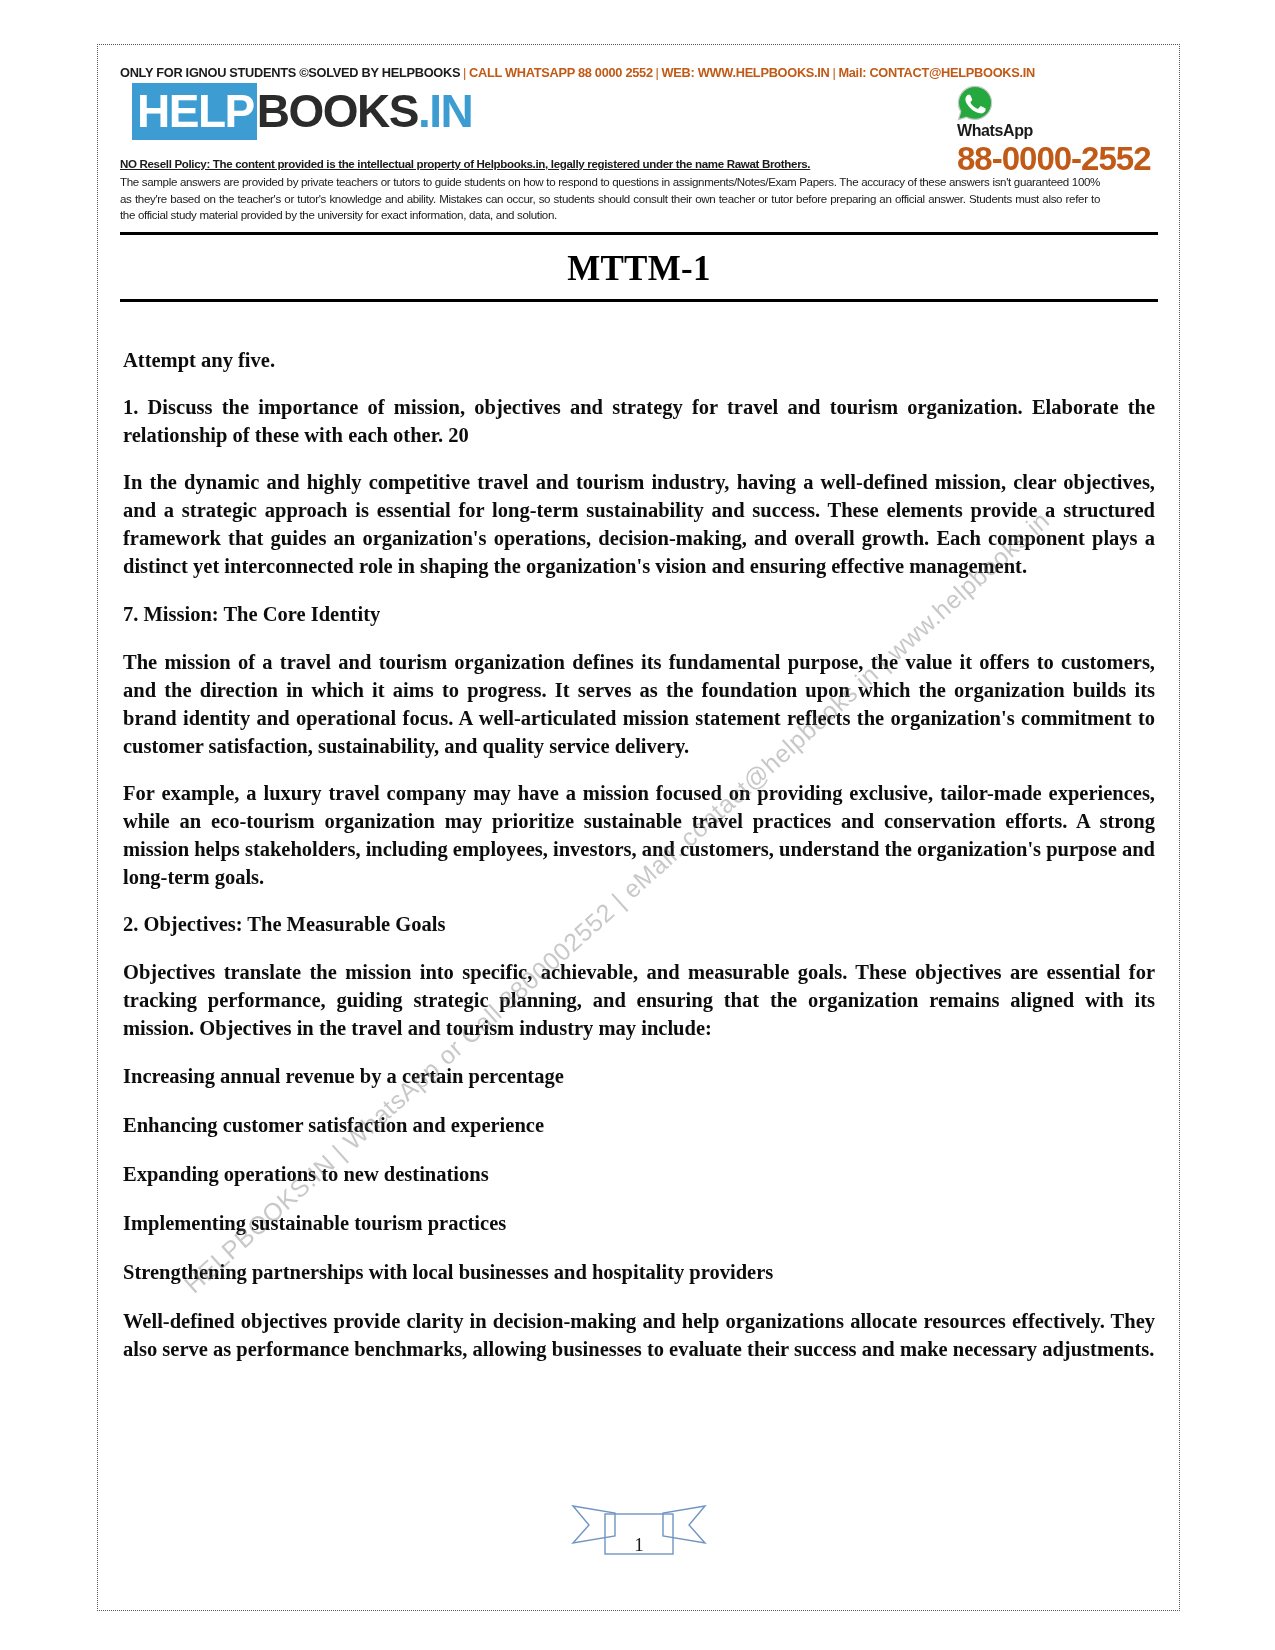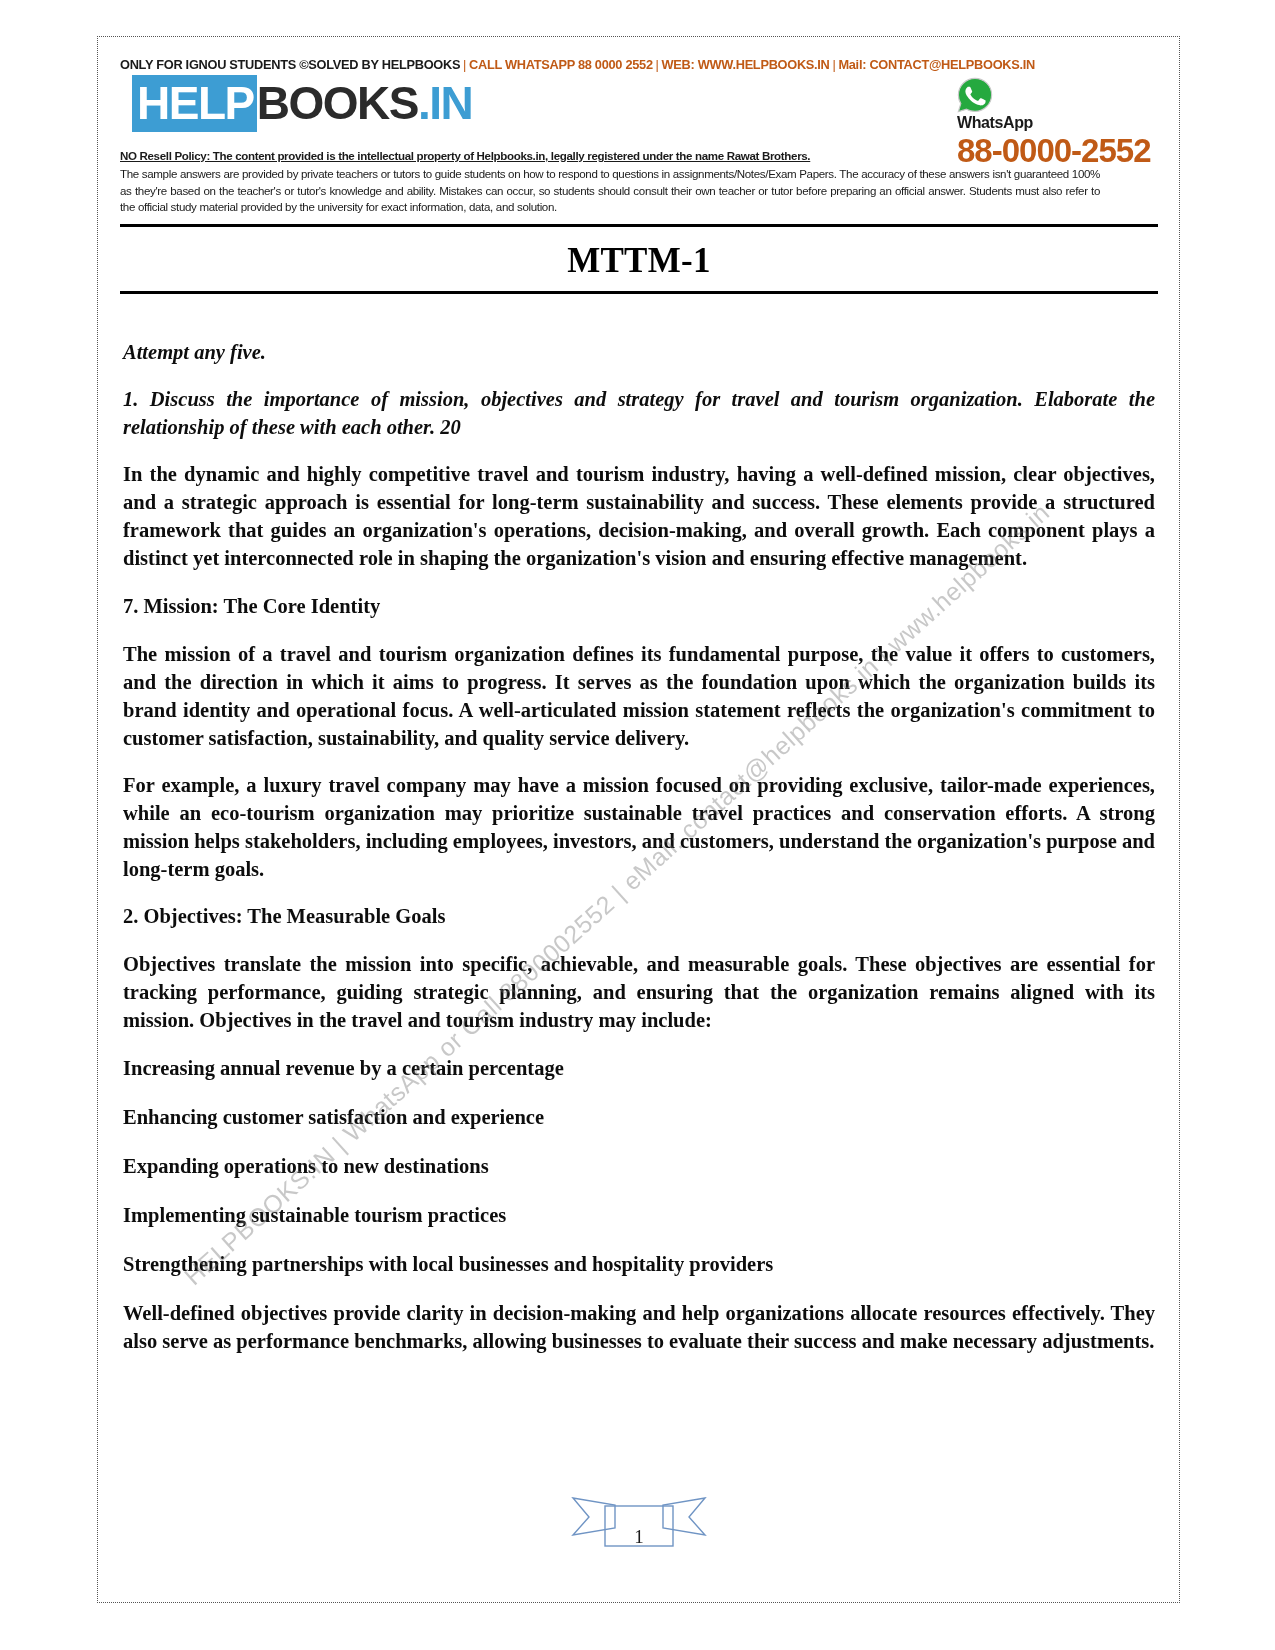--- a/index.html
+++ b/index.html
@@ -13,21 +13,21 @@
     height: 1650px;
     font-family: "Liberation Serif", serif;
     position: relative;
     overflow: hidden;
   }
 
   
   .page {
     position: absolute;
     left: 97px;
-    top: 36px;
+    top: 44px;
     width: 1083px;
     height: 1567px;
     border: 1px dotted #555;
     background: #fff;
   }
 
   .page-inner {
     position: absolute;
     left: 22px;
     top: 20px;
@@ -169,21 +169,20 @@
     font-family: "Liberation Serif", serif;
     font-size: 20.5px;
     line-height: 1.37;
     color: #0d0d0d;
     font-weight: bold;
   }
   .content p.just { text-align: justify; }
   .content p.bold {
     font-weight: 700;
     text-align: justify;
-    font-style: italic;
   }
   .content p.h-sub {
     font-weight: 700;
     margin-bottom: 20px;
   }
   .content p.listitem { margin-bottom: 21px; }
 
   
   .watermark {
     position: absolute;

